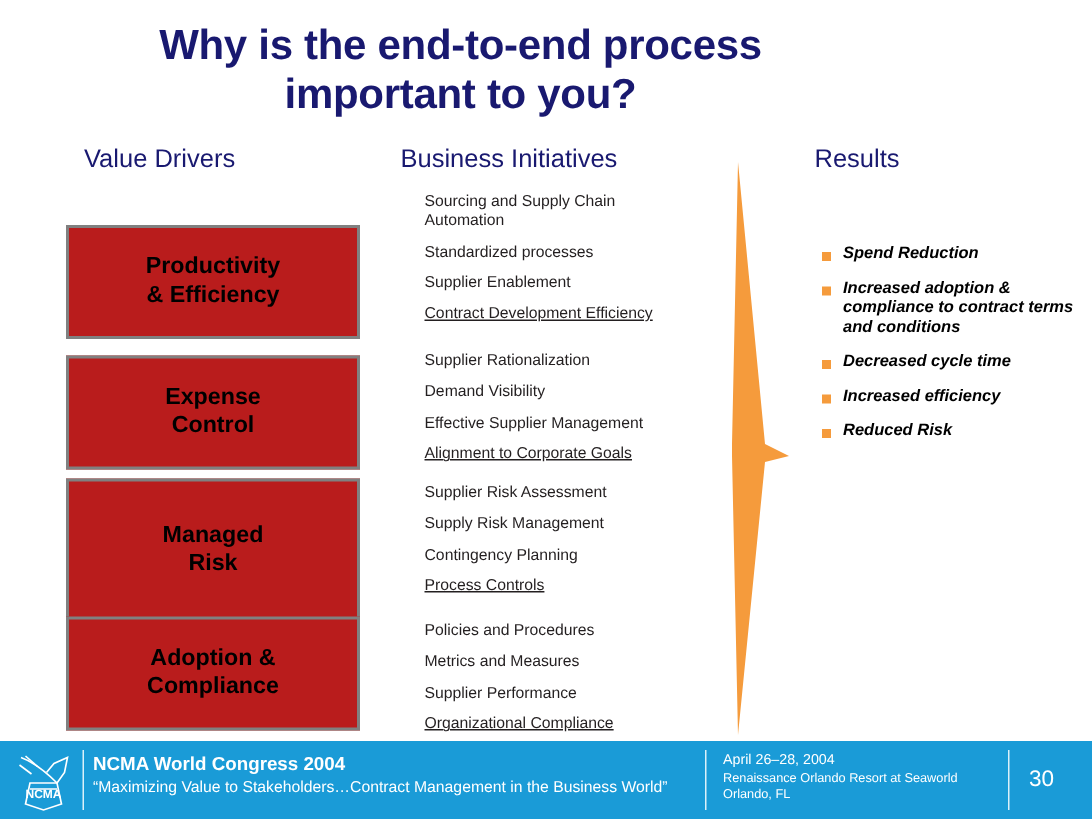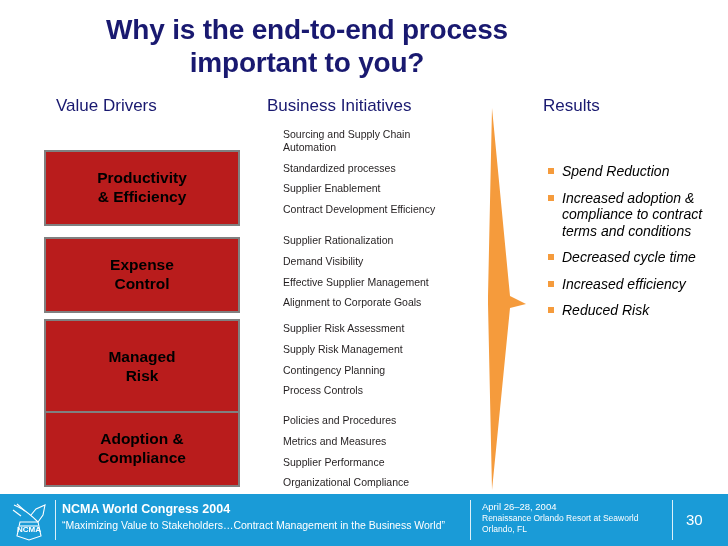--- a/index.html
+++ b/index.html
@@ -81,43 +81,43 @@
   #init-group-1 { top: 234px; }
   #init-group-2 { top: 322px; }
   #init-group-3 { top: 414px; }
   .init-item {
     font-size: 10.5px;
     color: #231f20;
     line-height: 1.22;
     margin-bottom: 8px;
     white-space: pre-line;
   }
-  .init-item:last-child { margin-bottom: 0; }
+  .init-item:last-child { margin-bottom: 0; text-decoration: underline; }
 
   
   .arrow {
     position: absolute;
     left: 488px;
     top: 108px;
     width: 40px;
     height: 382px;
   }
 
   
   .results {
     position: absolute;
     left: 548px;
     top: 163px;
     width: 172px;
   }
   .result-item {
     position: relative;
     padding-left: 14px;
-    font-size: 14px;
-    font-weight: normal;
+    font-size: 11px;
+    font-weight: bold;
     font-style: italic;
     color: #000000;
     line-height: 1.18;
     margin-bottom: 10px;
   }
   .result-item:last-child { margin-bottom: 0; }
   .result-bullet {
     position: absolute;
     left: 0;
     top: 5px;

